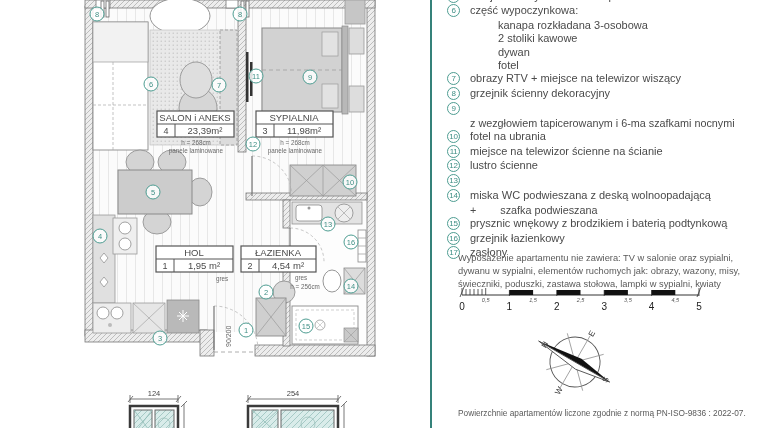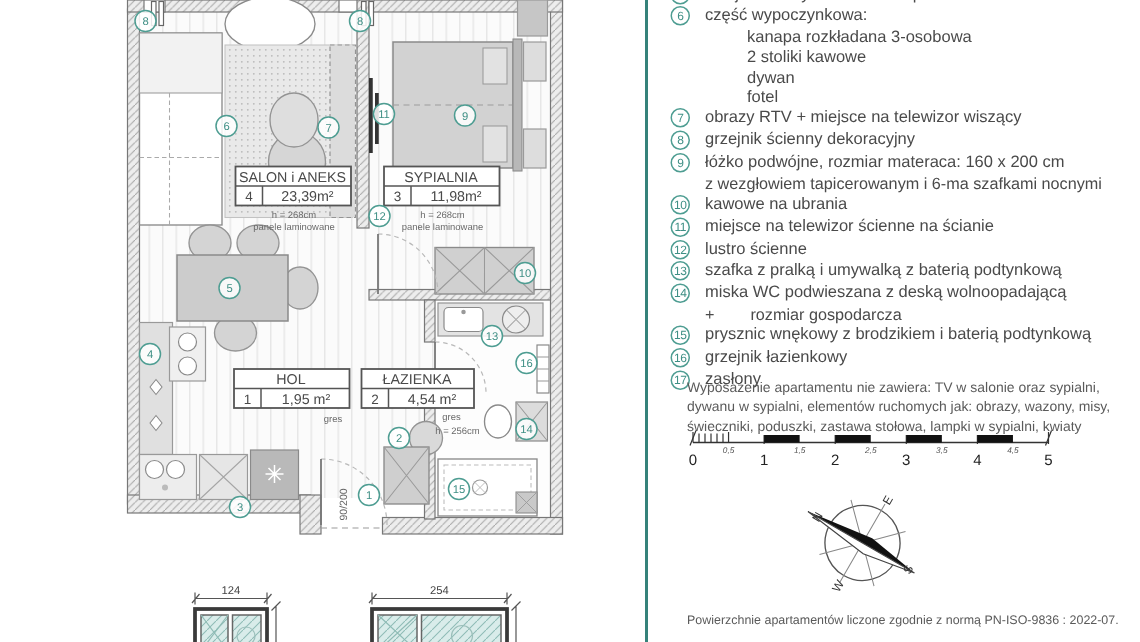--- a/index.html
+++ b/index.html
@@ -325,44 +325,42 @@
     <div class="lrow">
         <span class="lnum">7</span>
         <span class="ltxt">obrazy RTV + miejsce na telewizor wiszący</span>
       </div>
     <div class="lrow">
         <span class="lnum">8</span>
         <span class="ltxt">grzejnik ścienny dekoracyjny</span>
       </div>
     <div class="lrow">
         <span class="lnum">9</span>
-        <span class="ltxt">łóżko podwójne, rozmiar materaca: 160 x 200 cm</span>
       </div>
     <div class="lcont">z wezgłowiem tapicerowanym i 6-ma szafkami nocnymi</div>
     <div class="lrow">
         <span class="lnum">10</span>
-        <span class="ltxt">kawowe na ubrania</span>
+        <span class="ltxt">fotel na ubrania</span>
       </div>
     <div class="lrow">
         <span class="lnum">11</span>
         <span class="ltxt">miejsce na telewizor ścienne na ścianie</span>
       </div>
     <div class="lrow">
         <span class="lnum">12</span>
         <span class="ltxt">lustro ścienne</span>
       </div>
     <div class="lrow">
         <span class="lnum">13</span>
-        <span class="ltxt">szafka z pralką i umywalką z baterią podtynkową</span>
       </div>
     <div class="lrow">
         <span class="lnum">14</span>
         <span class="ltxt">miska WC podwieszana z deską  wolnoopadającą</span>
       </div>
-    <div class="lcont">+        rozmiar gospodarcza</div>
+    <div class="lcont">+        szafka podwieszana</div>
     <div class="lrow">
         <span class="lnum">15</span>
         <span class="ltxt">prysznic wnękowy z brodzikiem i baterią podtynkową</span>
       </div>
     <div class="lrow">
         <span class="lnum">16</span>
         <span class="ltxt">grzejnik łazienkowy</span>
       </div>
     <div class="lrow">
         <span class="lnum">17</span>

